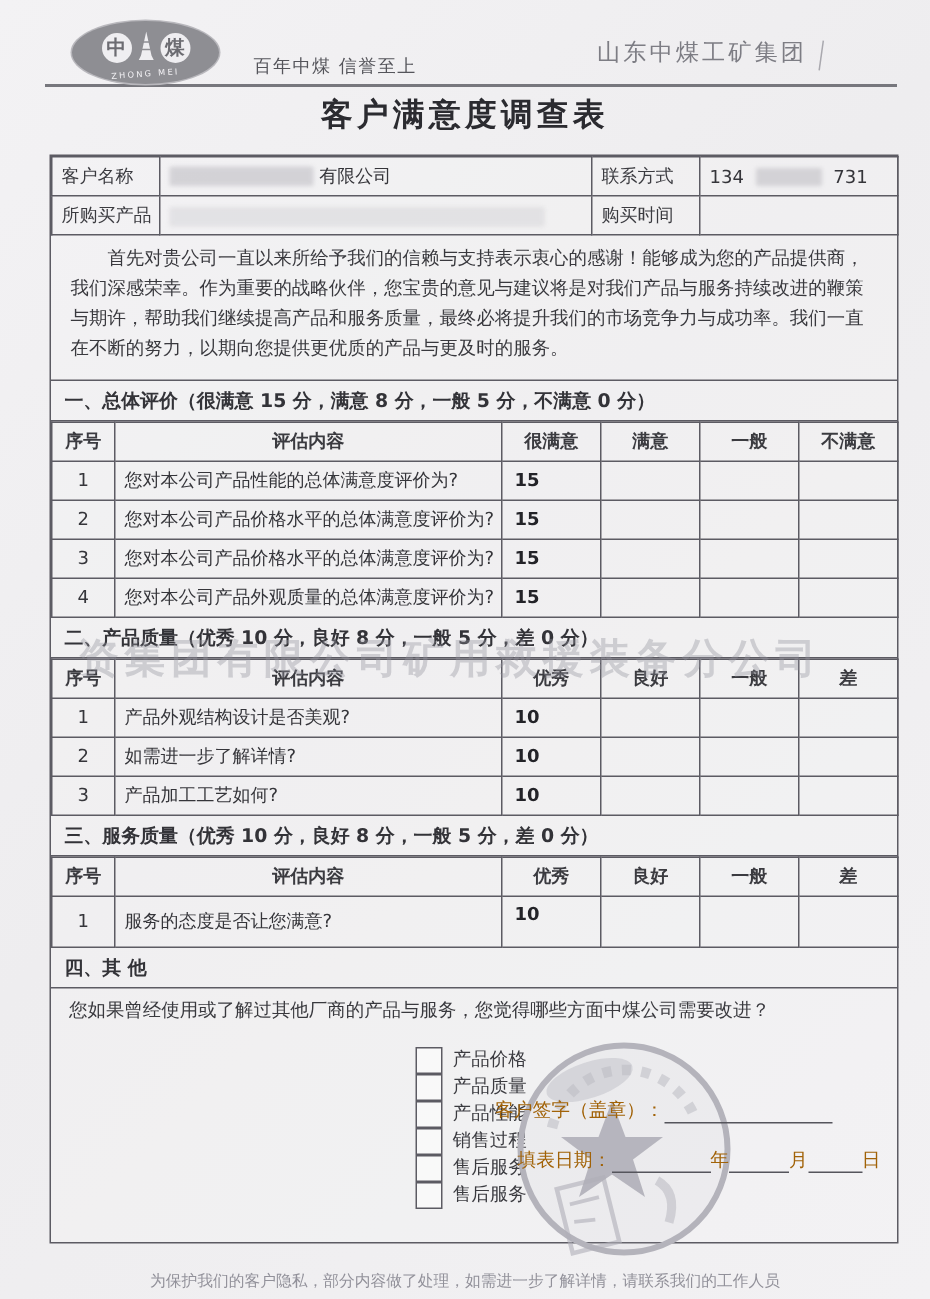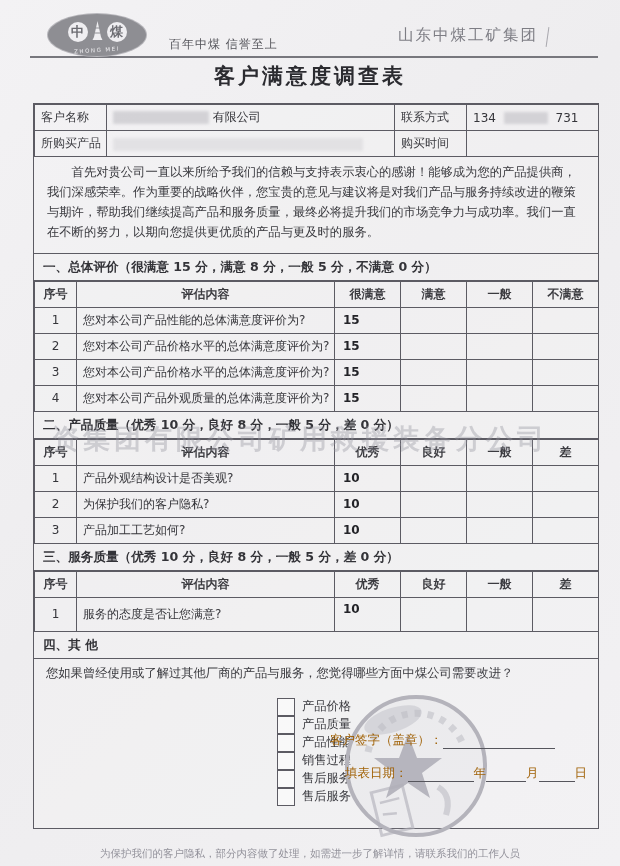--- a/index.html
+++ b/index.html
@@ -204,21 +204,21 @@
       <tr>
         <td class="num-col">1</td>
         <td class="content-col">产品外观结构设计是否美观?</td>
         <td class="score">10</td>
         <td></td>
         <td></td>
         <td></td>
       </tr>
       <tr>
         <td class="num-col">2</td>
-        <td class="content-col">为保护我们的客户隐私?</td>
+        <td class="content-col">如需进一步了解详情?</td>
         <td class="score">10</td>
         <td></td>
         <td></td>
         <td></td>
       </tr>
       <tr>
         <td class="num-col">3</td>
         <td class="content-col">产品加工工艺如何?</td>
         <td class="score">10</td>
         <td></td>

